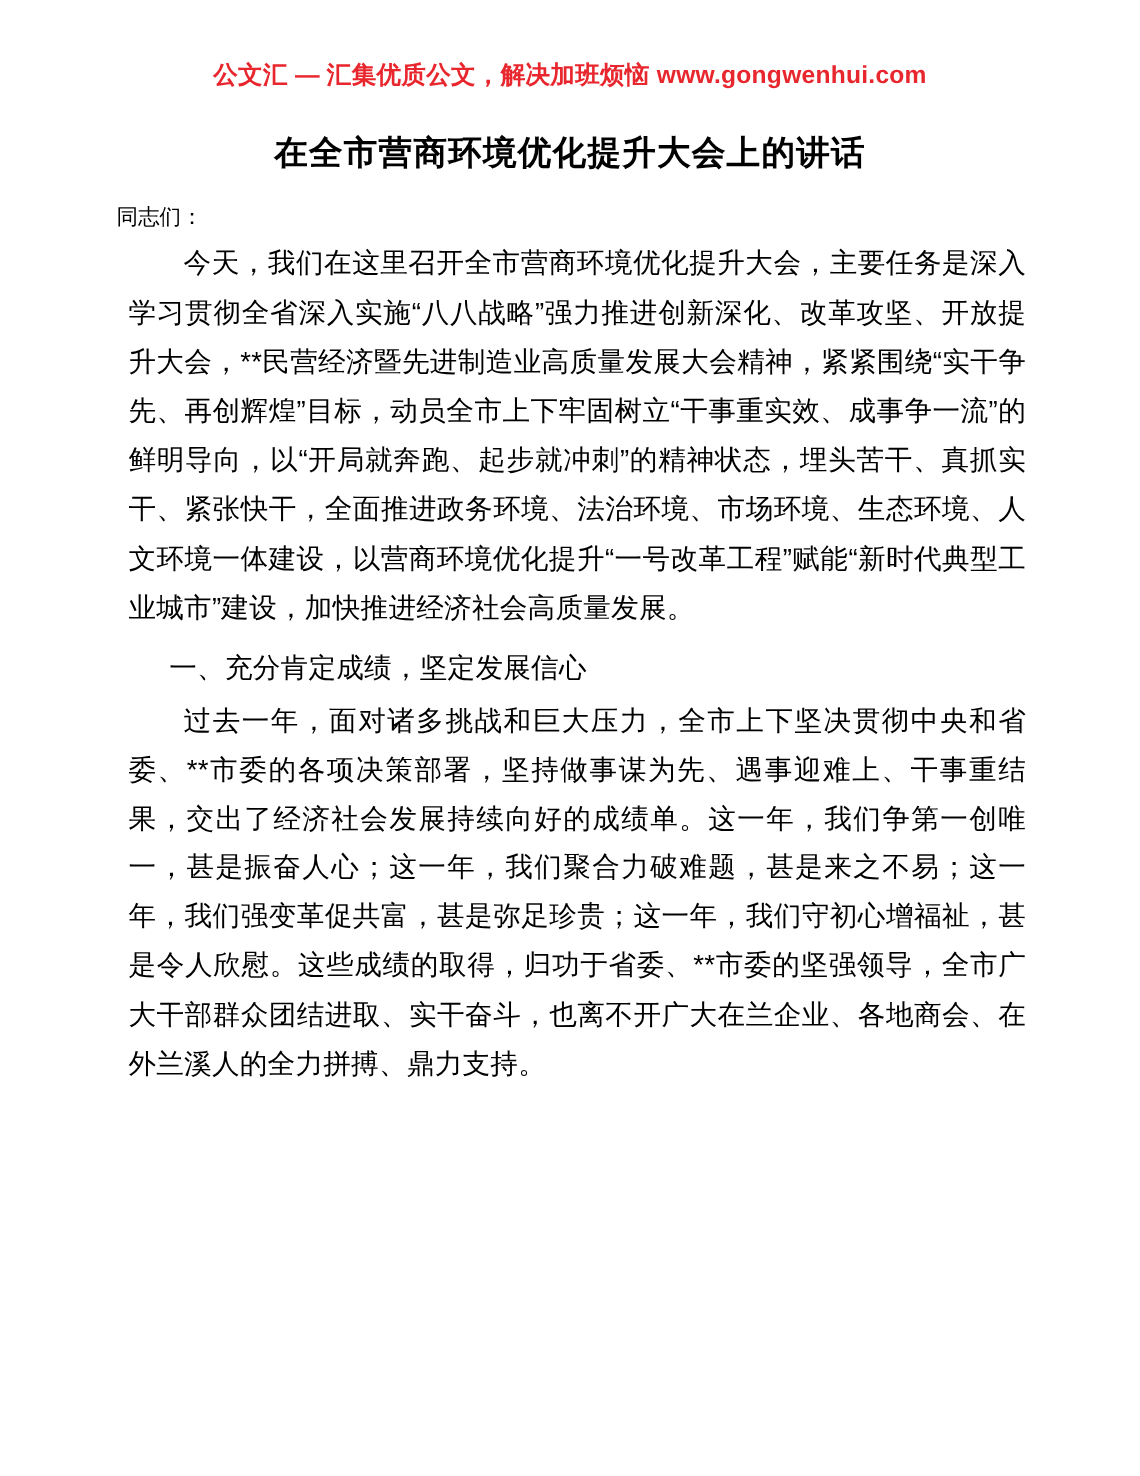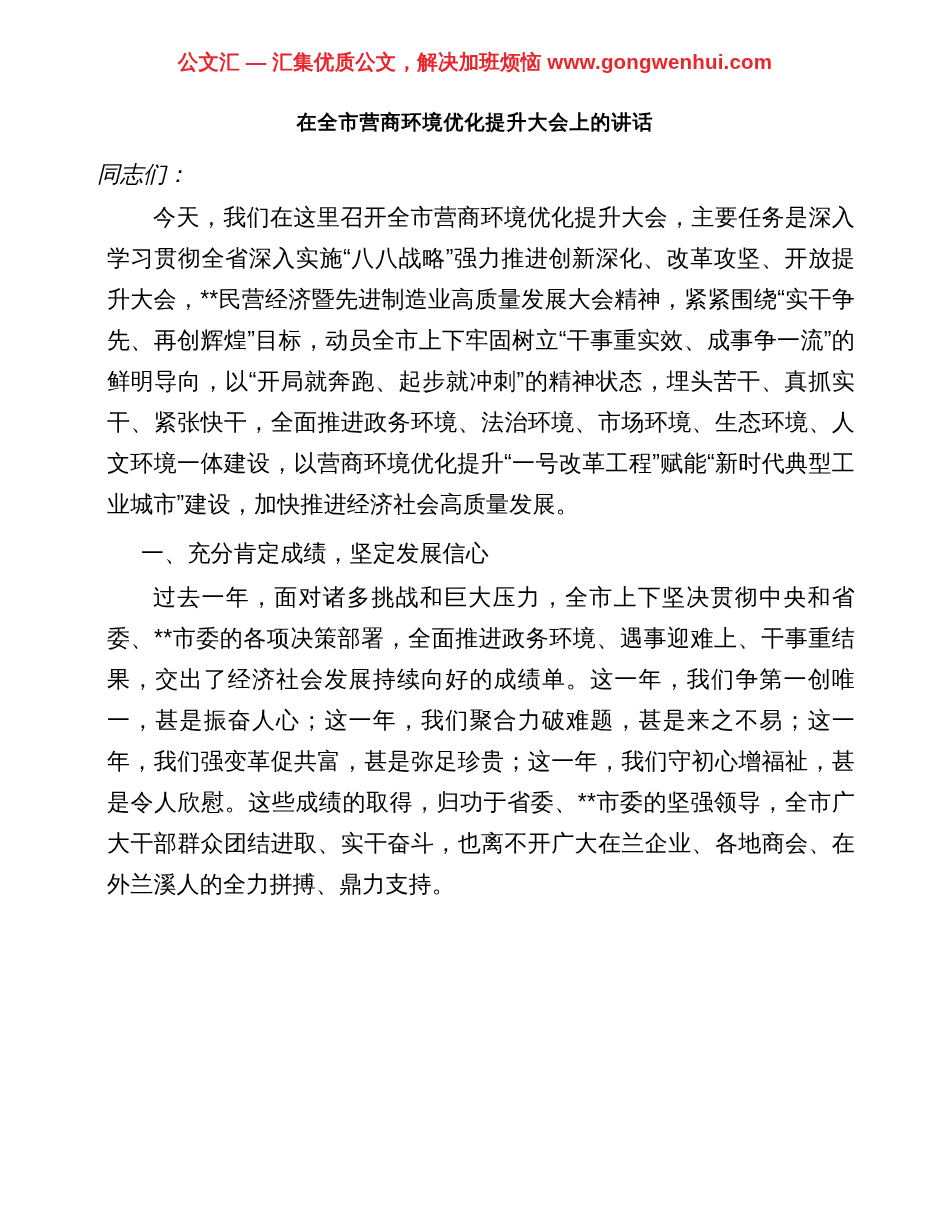--- a/index.html
+++ b/index.html
@@ -27,34 +27,33 @@
     color: #e8262d;
     font-size: 20.5px;
     font-weight: 700;
     letter-spacing: 0.2px;
     padding-top: 48px;
     padding-bottom: 8px;
     white-space: nowrap;
   }
   .doc-title {
     text-align: center;
-    font-size: 20px;
+    font-size: 28px;
     font-weight: 700;
     letter-spacing: 1px;
     margin-top: 24px;
     margin-bottom: 18px;
     line-height: 1.4;
   }
   .salutation {
-    font-size: 23px;
+    font-size: 18px;
     line-height: 1.78;
     text-indent: 0;
     margin: 0 0 2px 0;
     padding-left: 2px;
-    font-style: italic;
   }
   p.para {
     font-size: 23px;
     line-height: 1.78;
     text-align: justify;
     text-justify: inter-ideograph;
     margin: 0 0 2px 12px;
     text-indent: 46px;
     letter-spacing: 0.2px;
   }
@@ -75,15 +74,15 @@
   <div class="watermark">公文汇 — 汇集优质公文，解决加班烦恼 www.gongwenhui.com</div>
 
   <h1 class="doc-title">在全市营商环境优化提升大会上的讲话</h1>
 
   <p class="salutation">同志们：</p>
 
   <p class="para">今天，我们在这里召开全市营商环境优化提升大会，主要任务是深入学习贯彻全省深入实施“八八战略”强力推进创新深化、改革攻坚、开放提升大会，**民营经济暨先进制造业高质量发展大会精神，紧紧围绕“实干争先、再创辉煌”目标，动员全市上下牢固树立“干事重实效、成事争一流”的鲜明导向，以“开局就奔跑、起步就冲刺”的精神状态，埋头苦干、真抓实干、紧张快干，全面推进政务环境、法治环境、市场环境、生态环境、人文环境一体建设，以营商环境优化提升“一号改革工程”赋能“新时代典型工业城市”建设，加快推进经济社会高质量发展。</p>
 
   <p class="heading">一、充分肯定成绩，坚定发展信心</p>
 
-  <p class="para">过去一年，面对诸多挑战和巨大压力，全市上下坚决贯彻中央和省委、**市委的各项决策部署，全面推进政务环境、遇事迎难上、干事重结果，交出了经济社会发展持续向好的成绩单。这一年，我们争第一创唯一，甚是振奋人心；这一年，我们聚合力破难题，甚是来之不易；这一年，我们强变革促共富，甚是弥足珍贵；这一年，我们守初心增福祉，甚是令人欣慰。这些成绩的取得，归功于省委、**市委的坚强领导，全市广大干部群众团结进取、实干奋斗，也离不开广大在兰企业、各地商会、在外兰溪人的全力拼搏、鼎力支持。</p>
+  <p class="para">过去一年，面对诸多挑战和巨大压力，全市上下坚决贯彻中央和省委、**市委的各项决策部署，坚持做事谋为先、遇事迎难上、干事重结果，交出了经济社会发展持续向好的成绩单。这一年，我们争第一创唯一，甚是振奋人心；这一年，我们聚合力破难题，甚是来之不易；这一年，我们强变革促共富，甚是弥足珍贵；这一年，我们守初心增福祉，甚是令人欣慰。这些成绩的取得，归功于省委、**市委的坚强领导，全市广大干部群众团结进取、实干奋斗，也离不开广大在兰企业、各地商会、在外兰溪人的全力拼搏、鼎力支持。</p>
 
 </div>
 
 </body></html>

